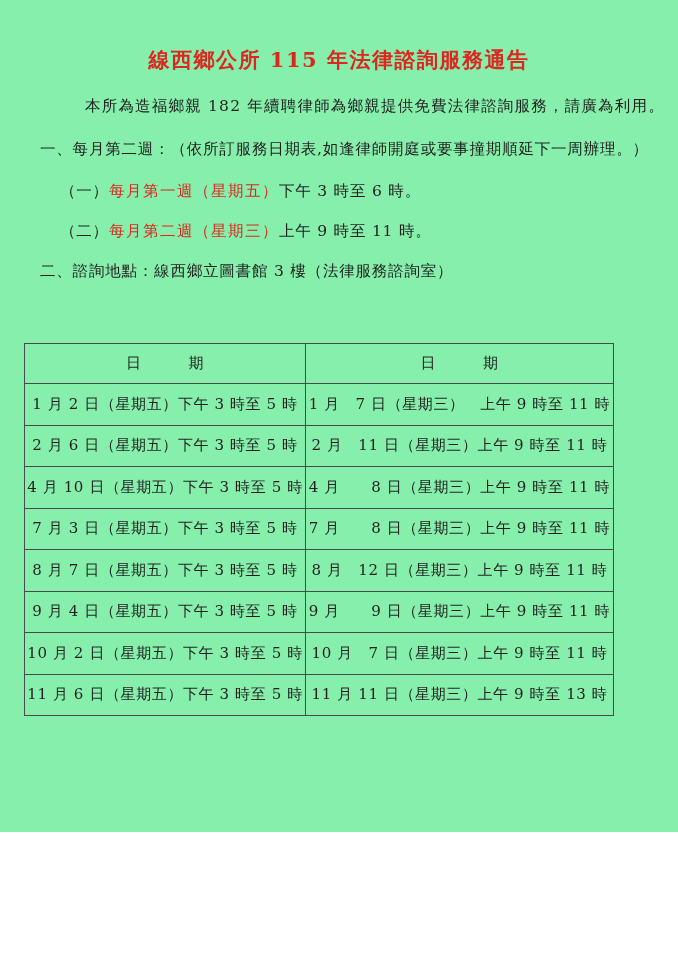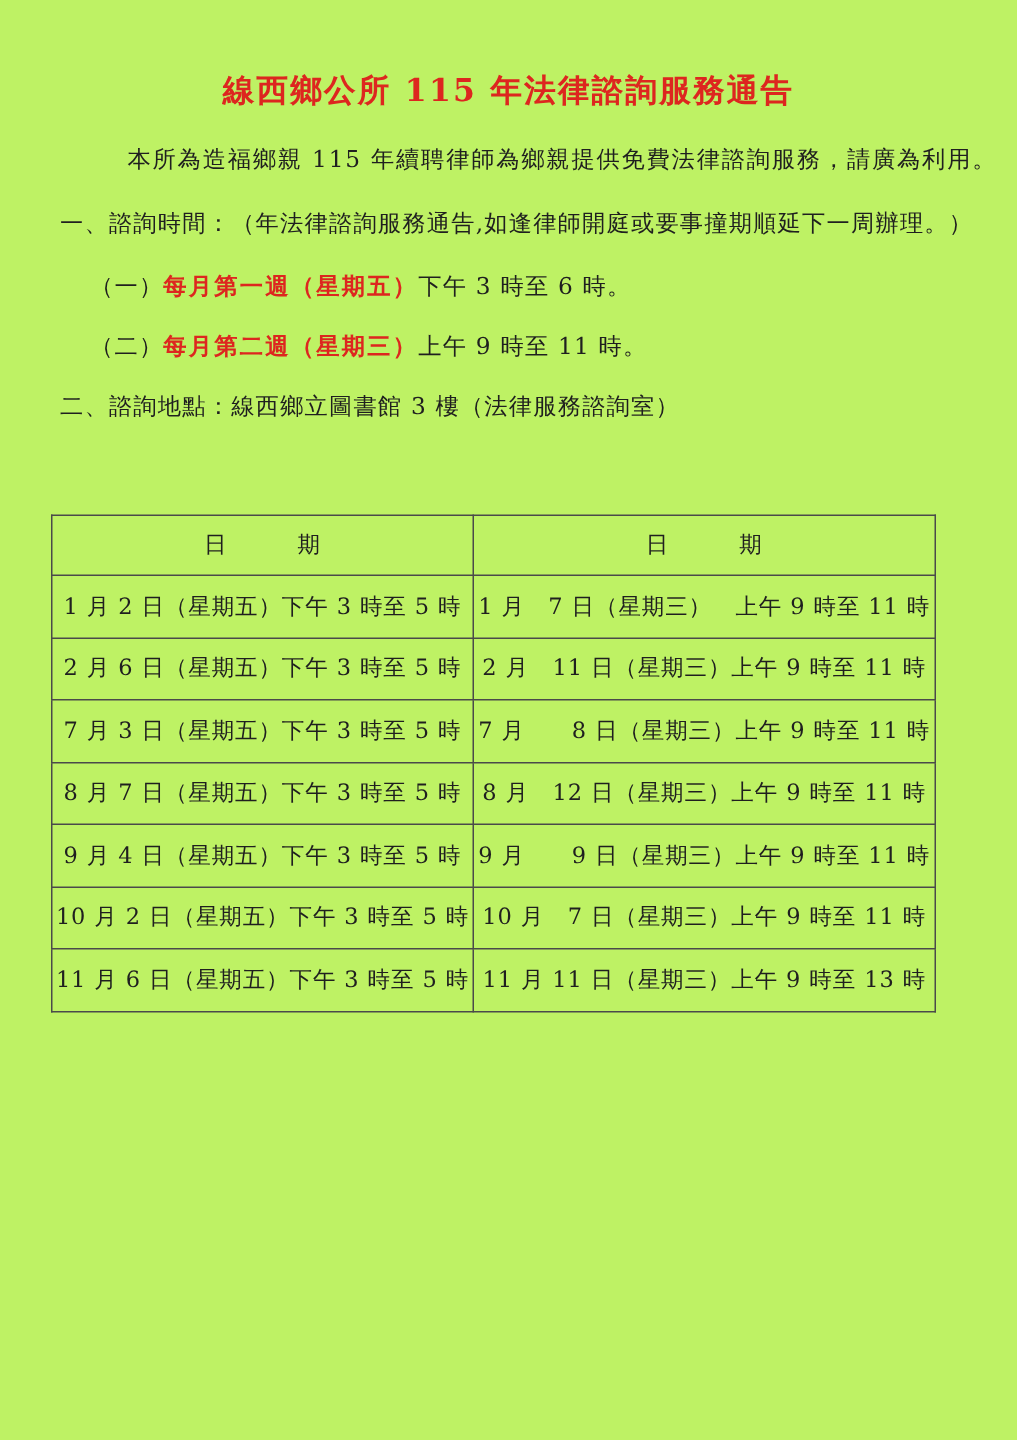--- a/index.html
+++ b/index.html
@@ -3,22 +3,22 @@
 <meta charset="utf-8">
 <style>
   html, body {
     margin: 0;
     padding: 0;
     background: #ffffff;
   }
   .page {
     position: relative;
     width: 678px;
-    height: 960px;
-    background: #bef264;
+    height: 832px;
+    background: #86efac;
     font-family: "DejaVu Serif", "Liberation Serif", serif;
     color: #1f1f1f;
     overflow: hidden;
   }
   .title {
     position: absolute;
     top: 46px;
     left: 0;
     width: 100%;
     margin: 0;
@@ -49,34 +49,34 @@
   .subline {
     position: absolute;
     left: 60px;
     margin: 0;
     font-size: 15.5px;
     letter-spacing: 0.8px;
     white-space: pre;
   }
   .red-bold {
     color: #dd261f;
-    font-weight: bold;
+    font-weight: normal;
     letter-spacing: 1.5px;
   }
   .bold { font-weight: bold; }
   .item1 { top: 139px; }
   .sub1  { top: 181px; }
   .sub2  { top: 221px; }
   .item2 { top: 261px; }
   .item3 { top: 301px; }
 
   table.schedule {
     position: absolute;
     top: 343px;
-    left: 34px;
+    left: 24px;
     width: 589px;
     border-collapse: collapse;
     table-layout: fixed;
   }
   table.schedule th,
   table.schedule td {
     border: 1px solid #4a4a4a;
     text-align: center;
     font-size: 15px;
     letter-spacing: 0.6px;
@@ -89,23 +89,23 @@
   table.schedule col.c1 { width: 281px; }
   table.schedule col.c2 { width: 308px; }
 </style>
 </head>
 <body>
 
 <div class="page">
 
   <h1 class="title">線西鄉公所 115 年法律諮詢服務通告</h1>
 
-  <p class="intro">本所為造福鄉親 115 年續聘律師為鄉親提供免費法律諮詢服務，請廣為利用。</p>
+  <p class="intro">本所為造福鄉親 182 年續聘律師為鄉親提供免費法律諮詢服務，請廣為利用。</p>
 
-  <p class="line item1">一、諮詢時間：（年法律諮詢服務通告,如逢律師開庭或要事撞期順延下一周辦理。）</p>
+  <p class="line item1">一、每月第二週：（依所訂服務日期表,如逢律師開庭或要事撞期順延下一周辦理。）</p>
 
   <p class="subline sub1"><span>（一）</span><span class="red-bold">每月第一週（星期五）</span><span>下午 3 時至 6 時。</span></p>
 
   <p class="subline sub2"><span>（二）</span><span class="red-bold">每月第二週（星期三）</span><span>上午 9 時至 11 時。</span></p>
 
   <p class="line item2">二、諮詢地點：線西鄉立圖書館 3 樓（法律服務諮詢室）</p>
 
 
   <table class="schedule">
     <colgroup>
@@ -121,20 +121,24 @@
     <tbody>
       <tr>
           <td>1 月 2 日（星期五）下午 3 時至 5 時</td>
           <td>1 月　7 日（星期三）　上午 9 時至 11 時</td>
         </tr>
       <tr>
           <td>2 月 6 日（星期五）下午 3 時至 5 時</td>
           <td>2 月　11 日（星期三）上午 9 時至 11 時</td>
         </tr>
       <tr>
+          <td>4 月 10 日（星期五）下午 3 時至 5 時</td>
+          <td>4 月　　8 日（星期三）上午 9 時至 11 時</td>
+        </tr>
+      <tr>
           <td>7 月 3 日（星期五）下午 3 時至 5 時</td>
           <td>7 月　　8 日（星期三）上午 9 時至 11 時</td>
         </tr>
       <tr>
           <td>8 月 7 日（星期五）下午 3 時至 5 時</td>
           <td>8 月　12 日（星期三）上午 9 時至 11 時</td>
         </tr>
       <tr>
           <td>9 月 4 日（星期五）下午 3 時至 5 時</td>
           <td>9 月　　9 日（星期三）上午 9 時至 11 時</td>

